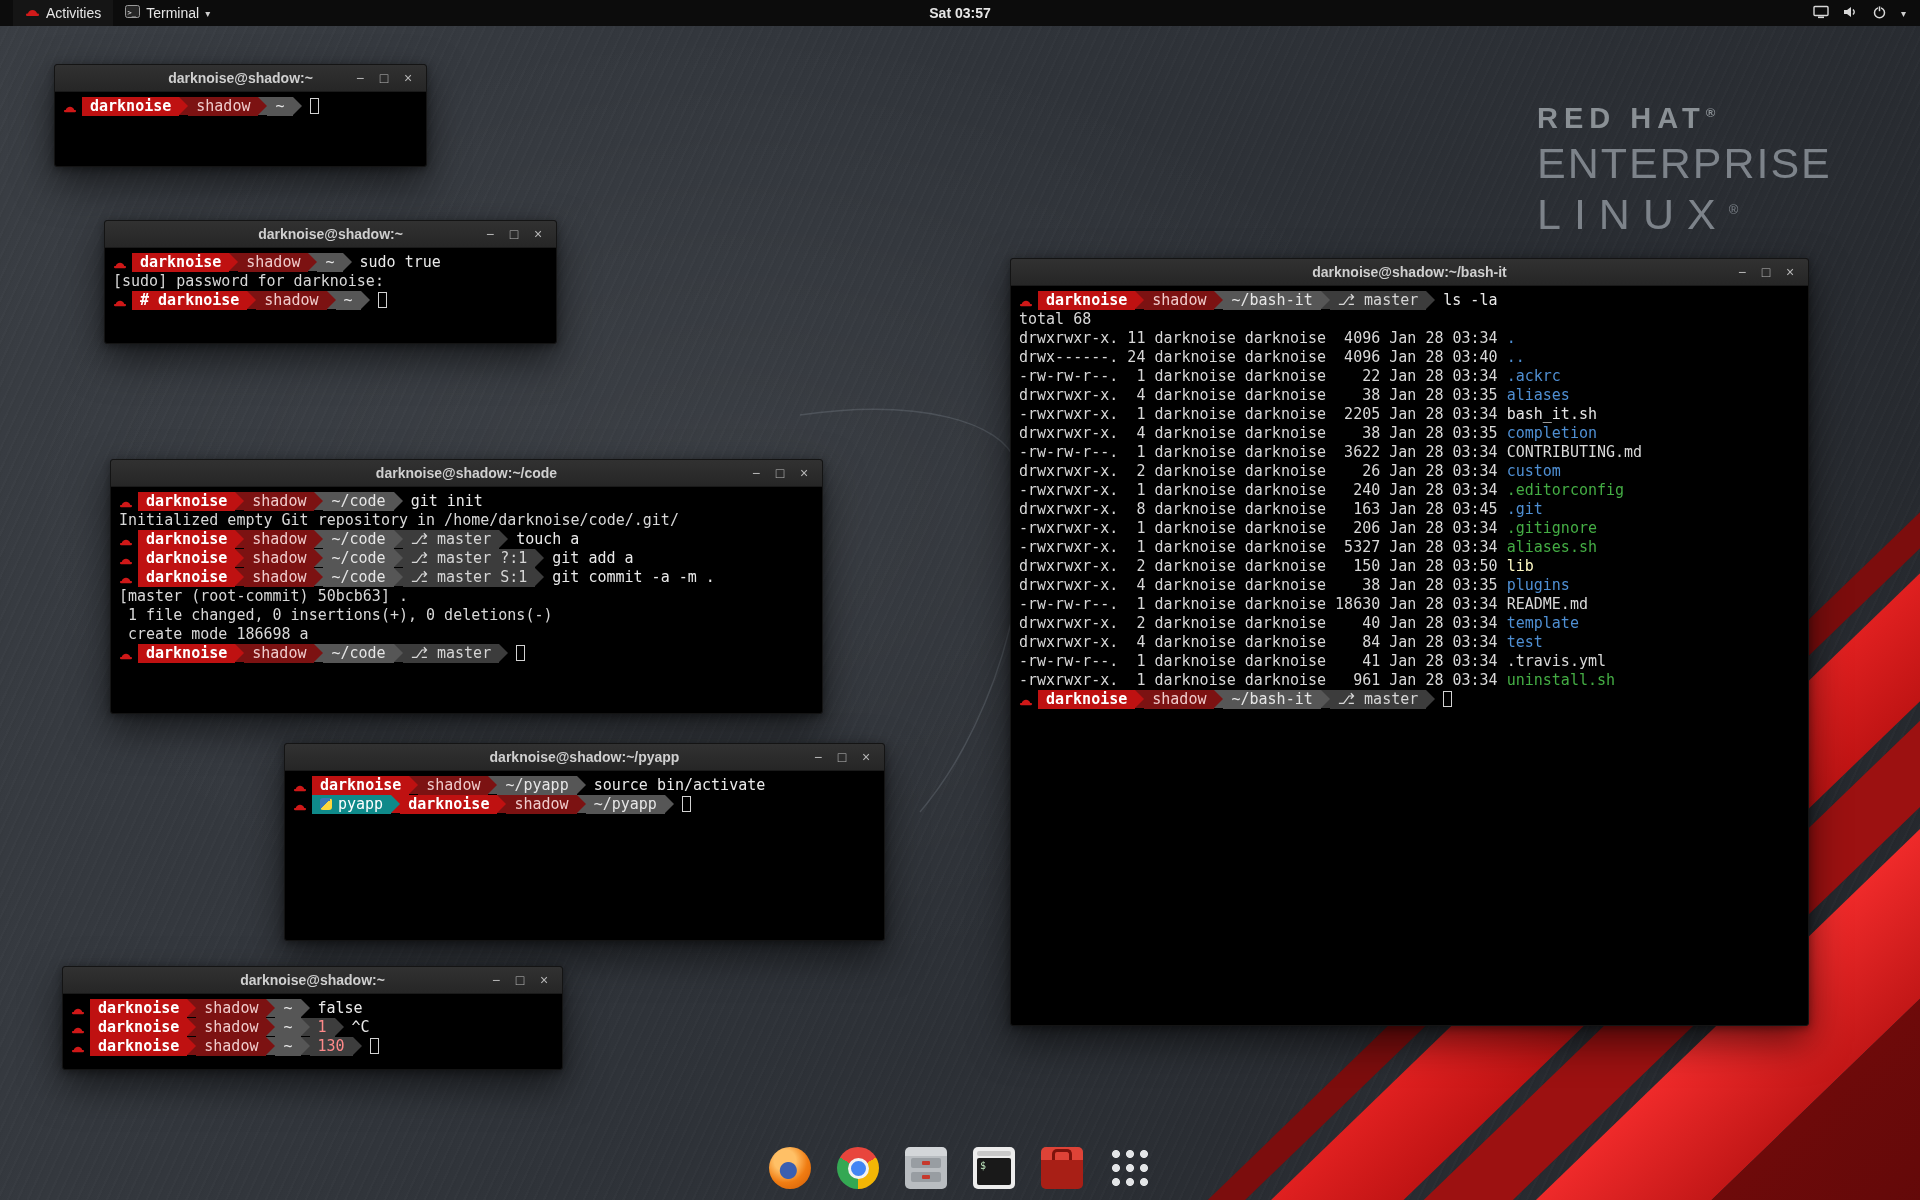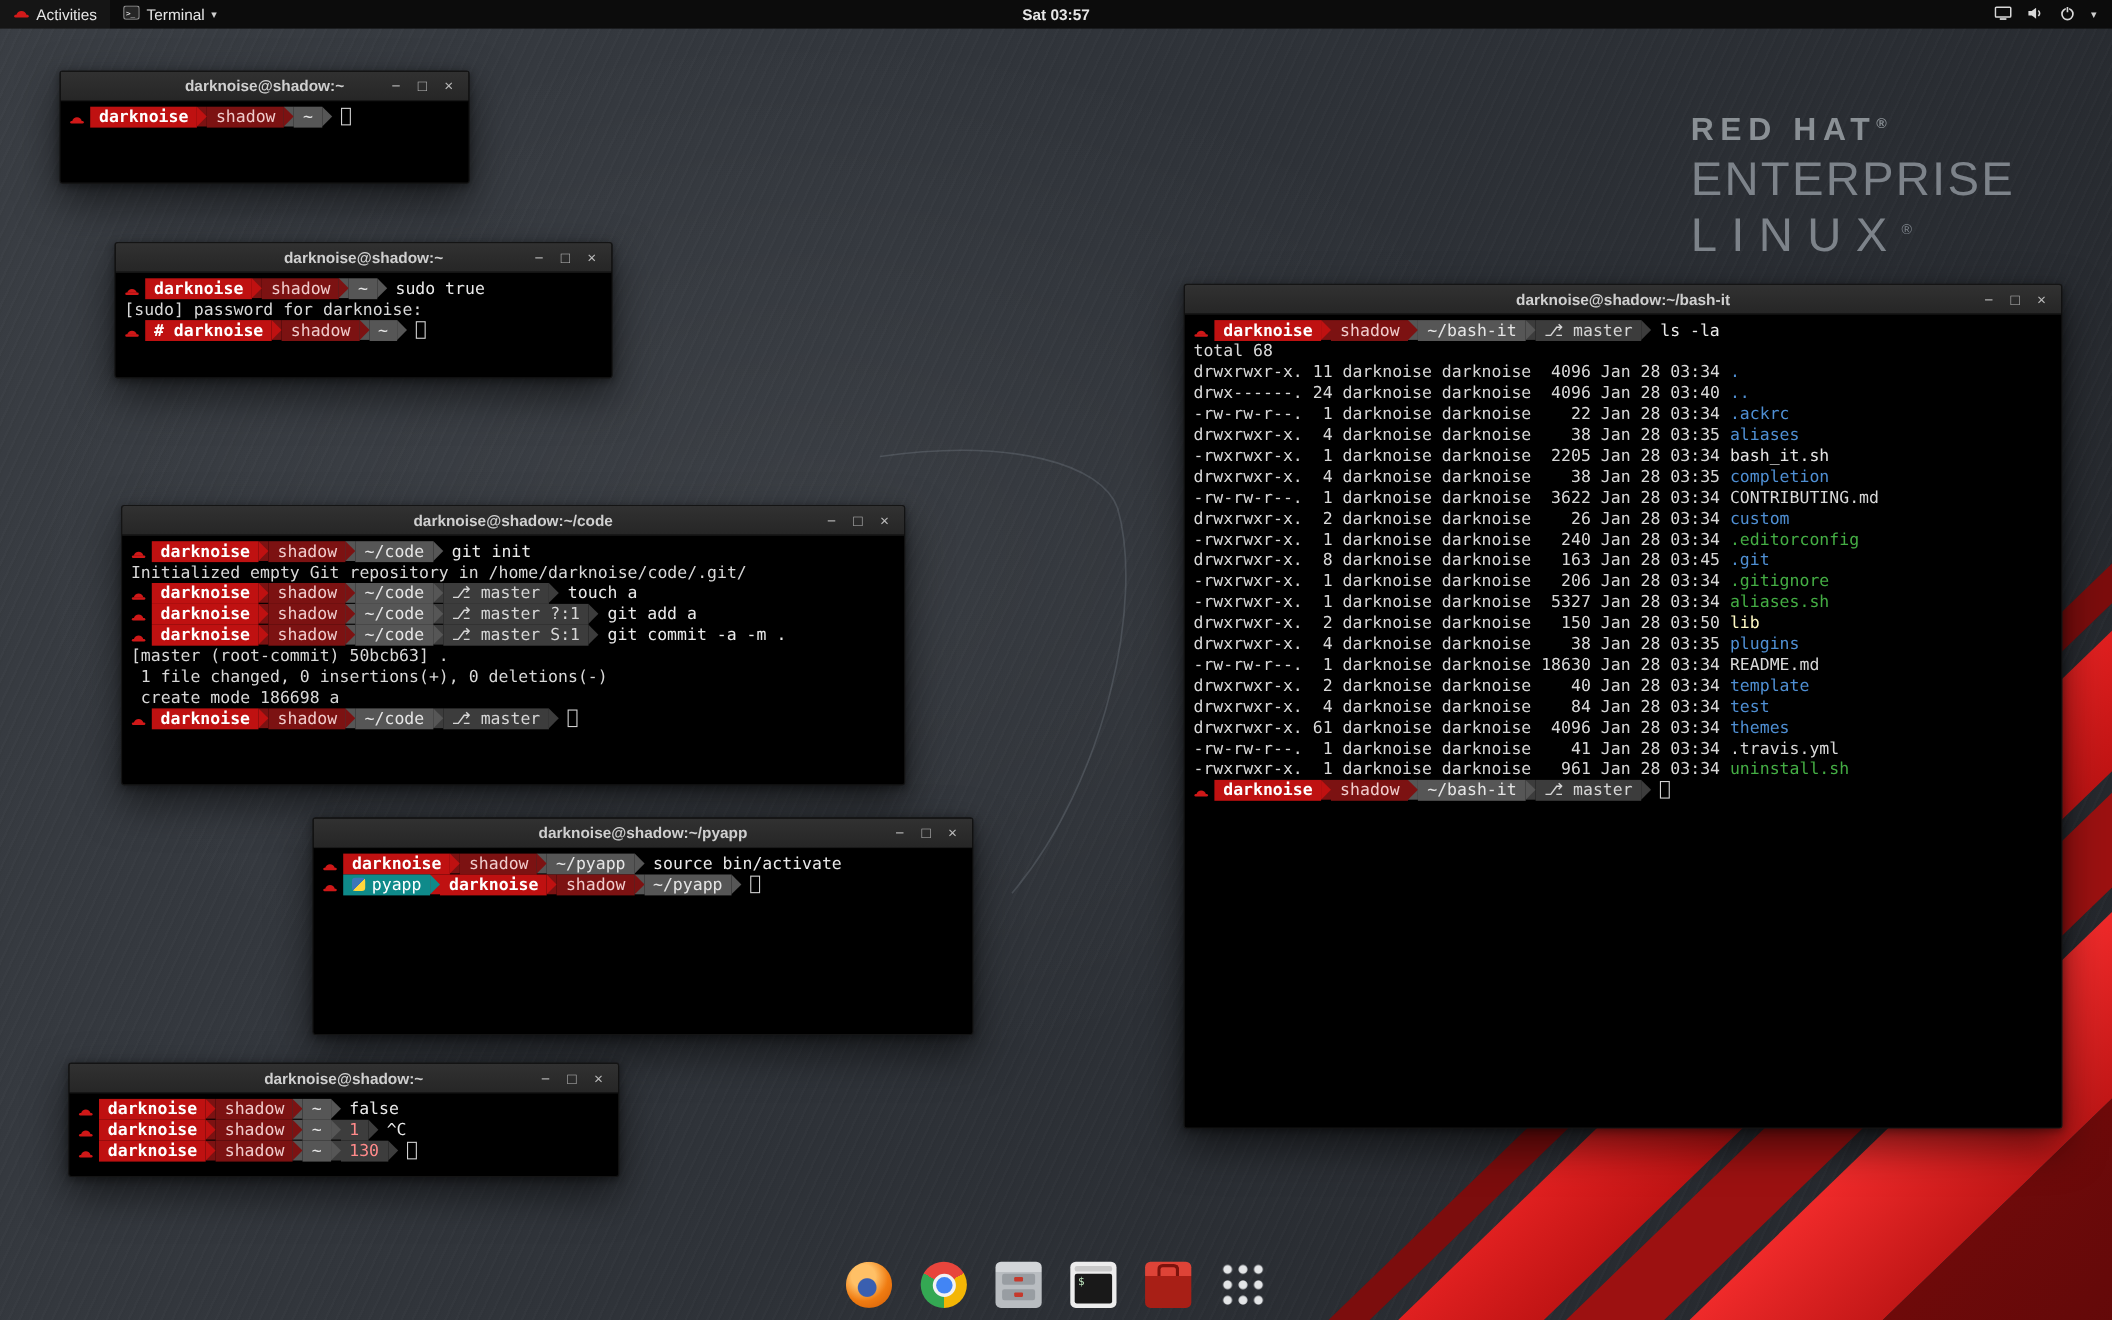--- a/index.html
+++ b/index.html
@@ -28,21 +28,21 @@
   
   .brand { position:absolute; left:1537px; top:102px; z-index:2; color:#81878c; }
   .brand-redhat { font-size:29px; font-weight:700; letter-spacing:6px; color:#8a9095; }
   .brand-ent    { font-size:43px; font-weight:400; letter-spacing:2px; margin-top:4px; color:#7d838a; }
   .brand-linux  { font-size:43px; font-weight:400; letter-spacing:13px; margin-top:2px; color:#7d838a; }
   .reg { font-size:13px; vertical-align:super; letter-spacing:0; }
 
   
   .topbar { position:absolute; left:0; top:0; width:1920px; height:26px; background:#0c0c0c;
             display:flex; align-items:center; z-index:100; color:#e6e6e6; font-size:14px; }
-  .tb-left { display:flex; align-items:flex-start; height:100%; }
+  .tb-left { display:flex; align-items:flex-start; height:100%;margin-left:13px; }
   .tb-item { display:flex; align-items:center; gap:6px; padding:0 12px; height:100%; cursor:pointer; }
   .tb-item:first-child { background:rgba(255,255,255,0.04); }
   .tb-clock { position:absolute; left:50%; transform:translateX(-50%); font-weight:600; }
   .tb-right { margin-left:auto; display:flex; align-items:center; gap:14px; padding-right:14px; height:100%; }
   .chev { font-size:10px; color:#cfcfcf; }
 
   
   #windows-layer { position:absolute; inset:0; z-index:10; }
   .window { position:absolute; background:#000; border:1px solid #141414; border-radius:3px;
             box-shadow:0 16px 38px rgba(0,0,0,0.55), 0 2px 8px rgba(0,0,0,0.4); overflow:hidden; }
@@ -279,21 +279,21 @@
           <div class="tline"><span class="tok-hat"><svg width="14" height="11" viewBox="0 0 16 12">
                 <path d="M3 8 C4 2.5, 12 2.5, 13 8 Z" fill="#cf1818"></path>
                 <rect x="1" y="7.6" width="14" height="2.6" rx="1.3" fill="#cf1818"></rect>
               </svg></span><span class="seg" style="background: rgb(191, 17, 17); color: rgb(255, 255, 255); font-weight: 700;">darknoise</span><span class="pl-sep" style="border-left-color: rgb(191, 17, 17); background-color: rgb(124, 18, 18);"></span><span class="seg" style="background: rgb(124, 18, 18); color: rgb(240, 204, 204); font-weight: 400;">shadow</span><span class="pl-sep" style="border-left-color: rgb(124, 18, 18); background-color: rgb(86, 86, 86);"></span><span class="seg" style="background: rgb(86, 86, 86); color: rgb(230, 230, 230); font-weight: 400;">~</span><span class="pl-sep" style="border-left-color: rgb(86, 86, 86); background-color: rgb(61, 61, 61);"></span><span class="seg" style="background: rgb(61, 61, 61); color: rgb(255, 138, 138); font-weight: 400;">1</span><span class="pl-sep" style="border-left-color: rgb(61, 61, 61); background-color: transparent;"></span><span class="cmd">^C</span></div>
           <div class="tline"><span class="tok-hat"><svg width="14" height="11" viewBox="0 0 16 12">
                 <path d="M3 8 C4 2.5, 12 2.5, 13 8 Z" fill="#cf1818"></path>
                 <rect x="1" y="7.6" width="14" height="2.6" rx="1.3" fill="#cf1818"></rect>
               </svg></span><span class="seg" style="background: rgb(191, 17, 17); color: rgb(255, 255, 255); font-weight: 700;">darknoise</span><span class="pl-sep" style="border-left-color: rgb(191, 17, 17); background-color: rgb(124, 18, 18);"></span><span class="seg" style="background: rgb(124, 18, 18); color: rgb(240, 204, 204); font-weight: 400;">shadow</span><span class="pl-sep" style="border-left-color: rgb(124, 18, 18); background-color: rgb(86, 86, 86);"></span><span class="seg" style="background: rgb(86, 86, 86); color: rgb(230, 230, 230); font-weight: 400;">~</span><span class="pl-sep" style="border-left-color: rgb(86, 86, 86); background-color: rgb(61, 61, 61);"></span><span class="seg" style="background: rgb(61, 61, 61); color: rgb(255, 138, 138); font-weight: 400;">130</span><span class="pl-sep" style="border-left-color: rgb(61, 61, 61); background-color: transparent;"></span><span class="cursor"></span></div>
         </div>
       </div>
-      <div class="window" style="left: 1076px; top: 258px; width: 799px; height: 768px;">
+      <div class="window" style="left: 1010px; top: 258px; width: 799px; height: 768px;">
         <div class="titlebar">
           <span class="wtitle">darknoise@shadow:~/bash-it</span>
           <span class="wbtns">
             <span class="wbtn">−</span>
             <span class="wbtn">□</span>
             <span class="wbtn">×</span>
           </span>
         </div>
         <div class="tbody">
           <div class="tline"><span class="tok-hat"><svg width="14" height="11" viewBox="0 0 16 12">
@@ -311,21 +311,20 @@
           <div class="tline"><span class="tout">drwxrwxr-x.  2 darknoise darknoise    26 Jan 28 03:34 </span><span class="lsname" style="color: rgb(79, 143, 211);">custom</span></div>
           <div class="tline"><span class="tout">-rwxrwxr-x.  1 darknoise darknoise   240 Jan 28 03:34 </span><span class="lsname" style="color: rgb(68, 173, 68);">.editorconfig</span></div>
           <div class="tline"><span class="tout">drwxrwxr-x.  8 darknoise darknoise   163 Jan 28 03:45 </span><span class="lsname" style="color: rgb(79, 143, 211);">.git</span></div>
           <div class="tline"><span class="tout">-rwxrwxr-x.  1 darknoise darknoise   206 Jan 28 03:34 </span><span class="lsname" style="color: rgb(68, 173, 68);">.gitignore</span></div>
           <div class="tline"><span class="tout">-rwxrwxr-x.  1 darknoise darknoise  5327 Jan 28 03:34 </span><span class="lsname" style="color: rgb(68, 173, 68);">aliases.sh</span></div>
           <div class="tline"><span class="tout">drwxrwxr-x.  2 darknoise darknoise   150 Jan 28 03:50 </span><span class="lsname" style="color: #fef9c3;">lib</span></div>
           <div class="tline"><span class="tout">drwxrwxr-x.  4 darknoise darknoise    38 Jan 28 03:35 </span><span class="lsname" style="color: rgb(79, 143, 211);">plugins</span></div>
           <div class="tline"><span class="tout">-rw-rw-r--.  1 darknoise darknoise 18630 Jan 28 03:34 </span><span class="lsname" style="color: rgb(216, 216, 216);">README.md</span></div>
           <div class="tline"><span class="tout">drwxrwxr-x.  2 darknoise darknoise    40 Jan 28 03:34 </span><span class="lsname" style="color: rgb(79, 143, 211);">template</span></div>
           <div class="tline"><span class="tout">drwxrwxr-x.  4 darknoise darknoise    84 Jan 28 03:34 </span><span class="lsname" style="color: rgb(79, 143, 211);">test</span></div>
-          <div class="tline"><span class="tout">drwxrwxr-x. 61 darknoise darknoise  4096 Jan 28 03:34 </span><span class="lsname" style="color: rgb(79, 143, 211);">themes</span></div>
           <div class="tline"><span class="tout">-rw-rw-r--.  1 darknoise darknoise    41 Jan 28 03:34 </span><span class="lsname" style="color: rgb(216, 216, 216);">.travis.yml</span></div>
           <div class="tline"><span class="tout">-rwxrwxr-x.  1 darknoise darknoise   961 Jan 28 03:34 </span><span class="lsname" style="color: rgb(68, 173, 68);">uninstall.sh</span></div>
           <div class="tline"><span class="tok-hat"><svg width="14" height="11" viewBox="0 0 16 12">
                 <path d="M3 8 C4 2.5, 12 2.5, 13 8 Z" fill="#cf1818"></path>
                 <rect x="1" y="7.6" width="14" height="2.6" rx="1.3" fill="#cf1818"></rect>
               </svg></span><span class="seg" style="background: rgb(191, 17, 17); color: rgb(255, 255, 255); font-weight: 700;">darknoise</span><span class="pl-sep" style="border-left-color: rgb(191, 17, 17); background-color: rgb(124, 18, 18);"></span><span class="seg" style="background: rgb(124, 18, 18); color: rgb(240, 204, 204); font-weight: 400;">shadow</span><span class="pl-sep" style="border-left-color: rgb(124, 18, 18); background-color: rgb(86, 86, 86);"></span><span class="seg" style="background: rgb(86, 86, 86); color: rgb(230, 230, 230); font-weight: 400;">~/bash-it</span><span class="pl-sep" style="border-left-color: rgb(86, 86, 86); background-color: rgb(60, 60, 60);"></span><span class="seg" style="background: rgb(60, 60, 60); color: rgb(214, 214, 214); font-weight: 400;">⎇ master</span><span class="pl-sep" style="border-left-color: rgb(60, 60, 60); background-color: transparent;"></span><span class="cursor"></span></div>
         </div>
       </div>
     </div>
 

